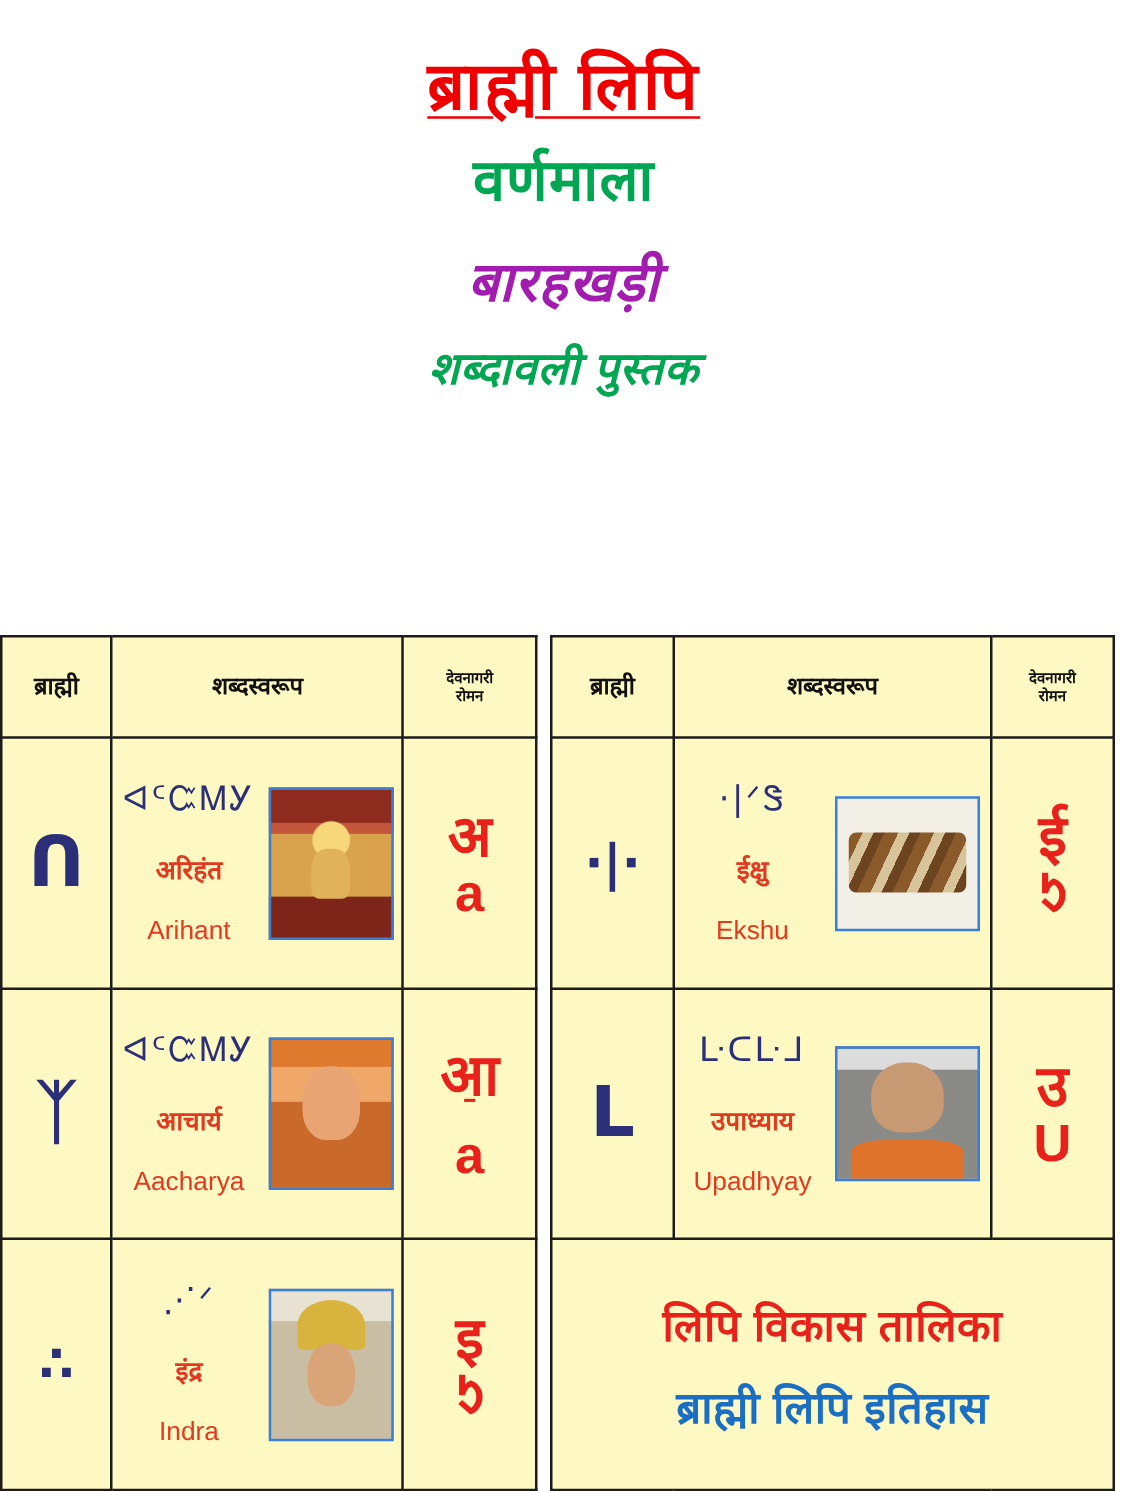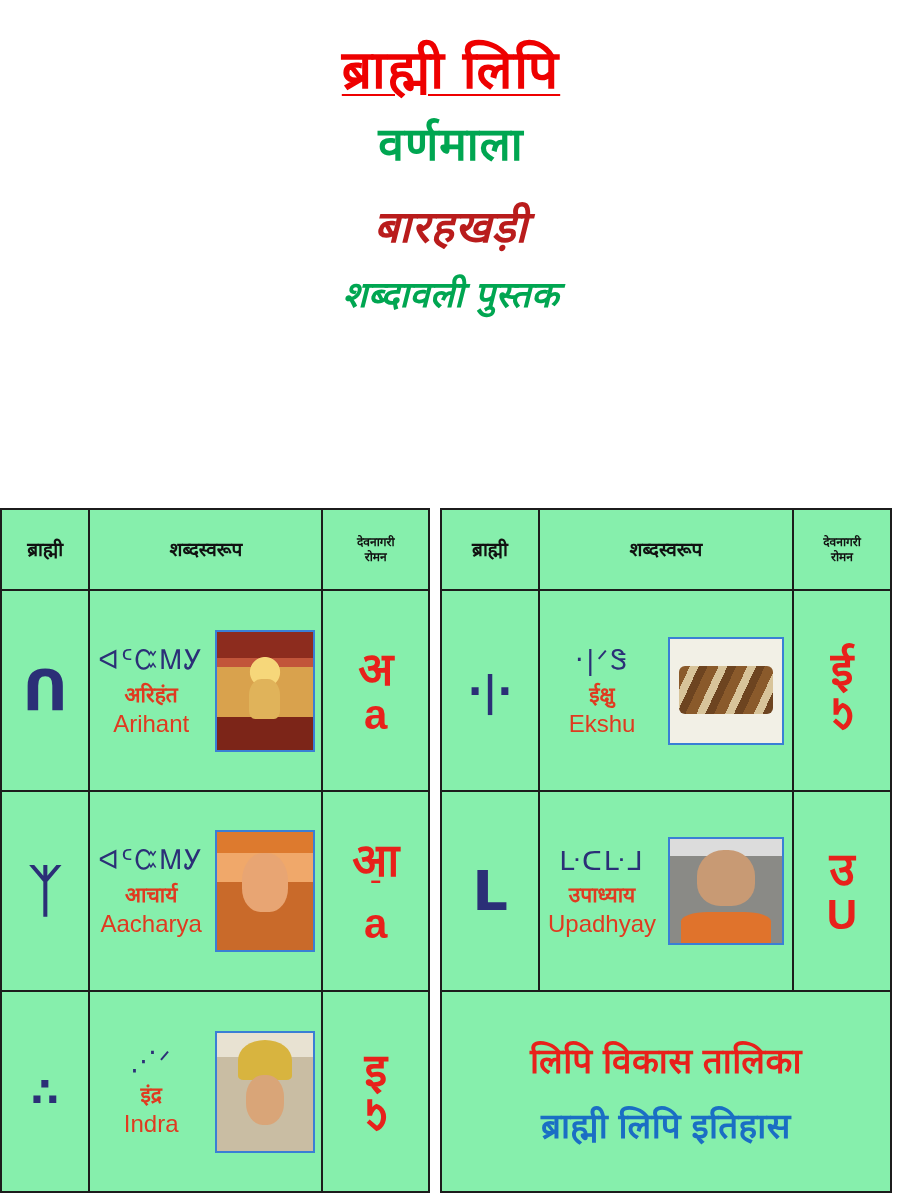--- a/index.html
+++ b/index.html
@@ -35,21 +35,21 @@
     margin-bottom: 22px;
   }
   .title-2 {
     color: #00a651;
     font-size: 46px;
     font-weight: bold;
     letter-spacing: 1px;
     margin-bottom: 36px;
   }
   .title-3 {
-    color: #b91c1c;
+    color: #a21caf;
     font-size: 44px;
     font-weight: bold;
     font-style: italic;
     letter-spacing: 1px;
     margin-bottom: 26px;
   }
   .title-4 {
     color: #00a651;
     font-size: 36px;
     font-weight: bold;
@@ -71,21 +71,21 @@
     background: #fdfcf0;
     border: 2px solid #1c1c1c;
     border-collapse: collapse;
     table-layout: fixed;
   }
   .tbl td, .tbl th {
     border: 2px solid #1c1c1c;
     padding: 0;
     vertical-align: middle;
     text-align: center;
-    background: #86efac;
+    background: #fef9c3;
   }
   .hdr {
     font-size: 19px;
     font-weight: bold;
     color: #111;
     height: 76px;
     line-height: 1.15;
   }
   .hdr-small {
     font-size: 12px;
@@ -110,37 +110,38 @@
     justify-content: space-around;
     padding: 6px 4px;
     gap: 4px;
   }
   .wf-text {
     display: flex;
     flex-direction: column;
     align-items: center;
     justify-content: center;
     min-width: 108px;
+    gap: 22px;
   }
   .wf-brahmi {
     color: #2b2f77;
     font-size: 27px;
     font-family: "DejaVu Sans", sans-serif;
     letter-spacing: 2px;
     margin-bottom: 4px;
   }
   .wf-dev {
     color: #e03a20;
     font-size: 21px;
     font-weight: bold;
     margin-bottom: 2px;
   }
   .wf-rom {
     color: #e03a20;
-    font-size: 24px;
+    font-size: 21px;
   }
 
   
   .pic {
     border: 2px solid #3a7fd5;
     width: 96px;
     height: 118px;
     background: #f4f0e4;
     position: relative;
     overflow: hidden;

